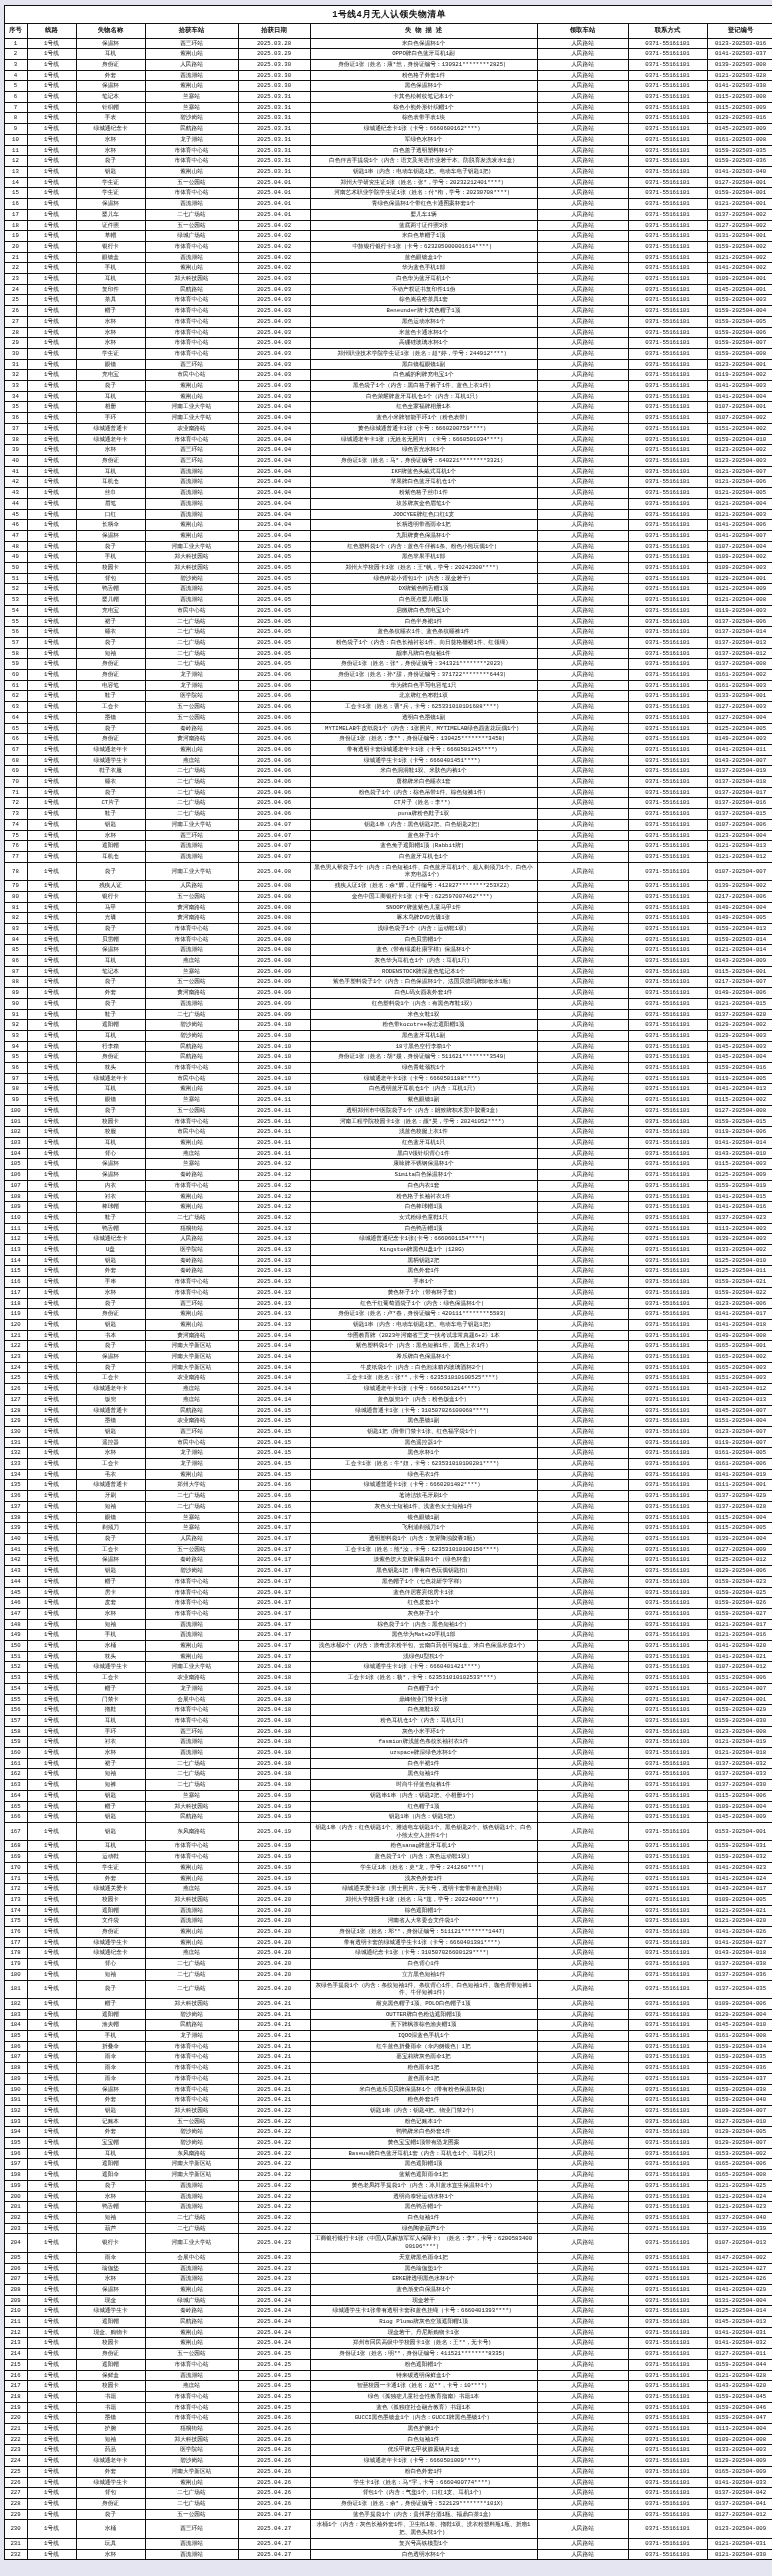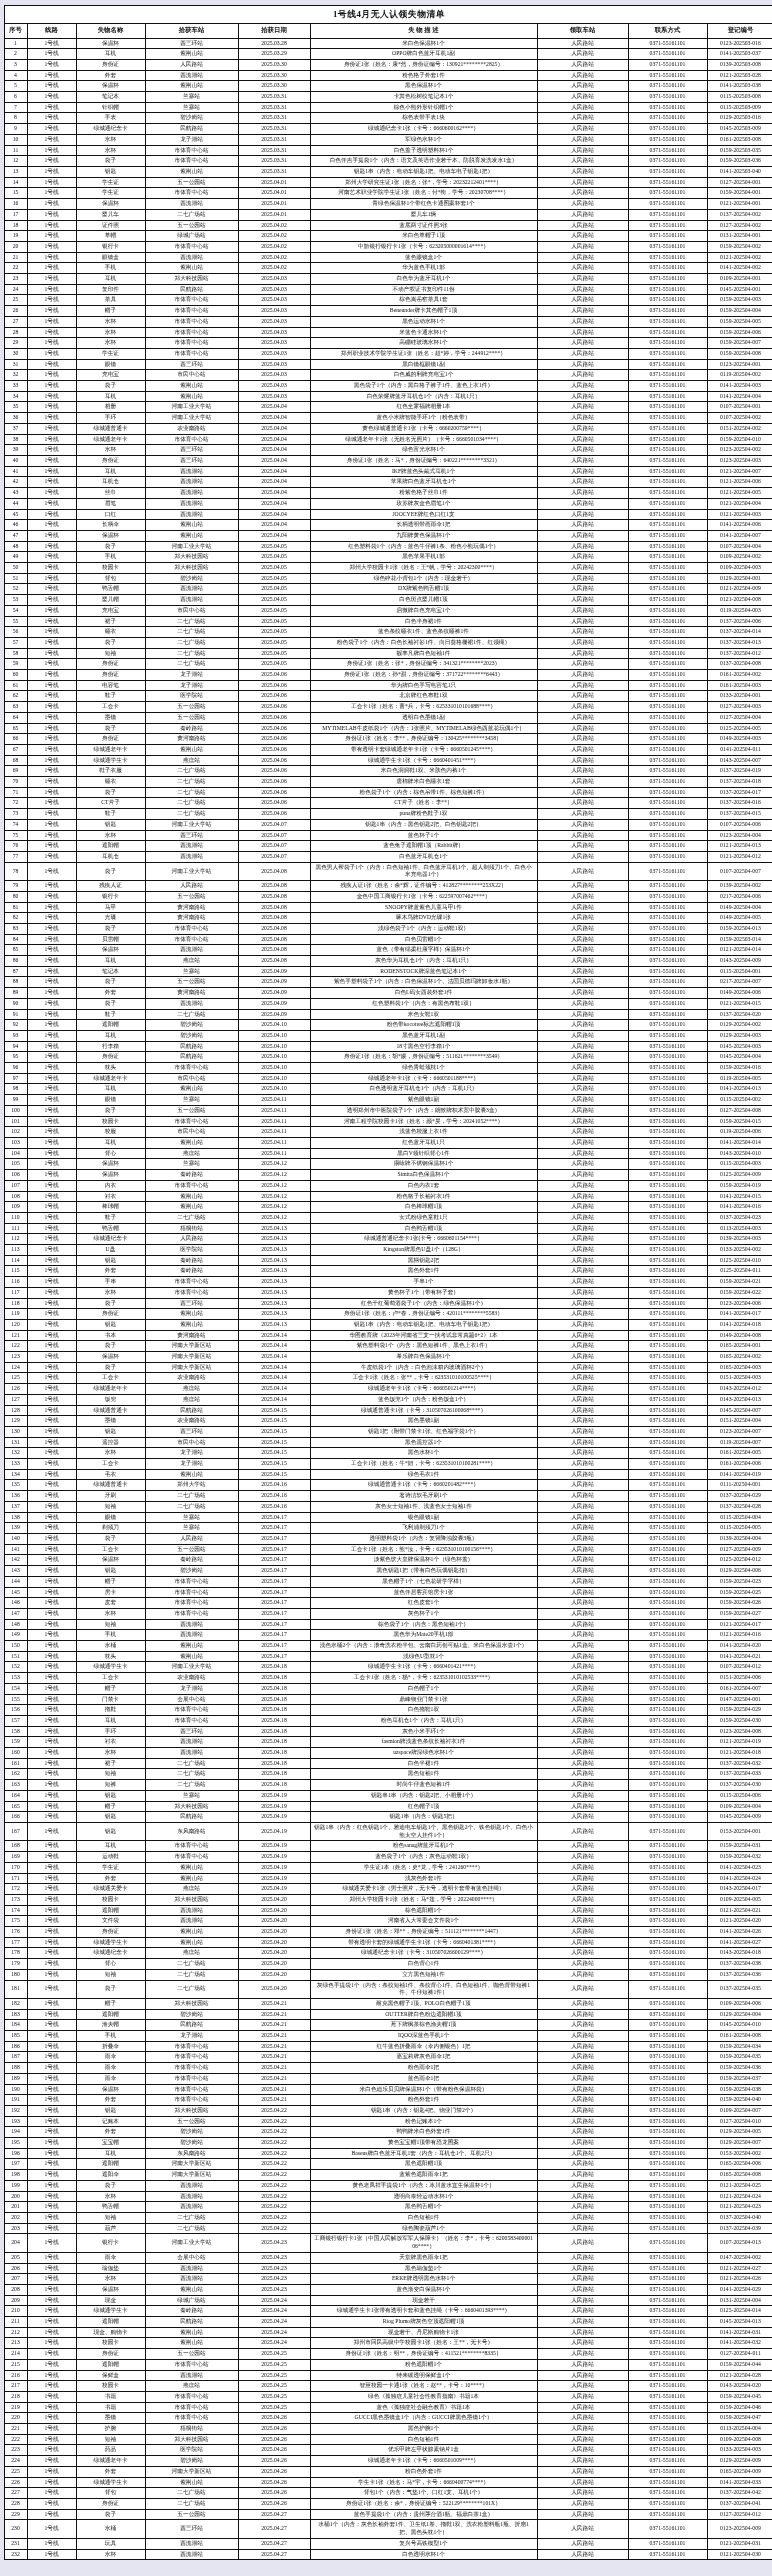--- a/index.html
+++ b/index.html
@@ -1,16 +1,16 @@
 <!DOCTYPE html>
 <html style="font-size:8.2px"><head>
 <meta charset="utf-8">
 <style>
   html,body{margin:0;padding:0;background:#e4e5f1;font-family:"Liberation Serif","DejaVu Serif",serif;}
-  .page{width:765px;margin:5.2px auto 6.2px;}
+  .page{width:765px;margin:5.2px auto 6.2px;font-family:Liberation Mono, monospace;}
   table{width:100%;border-collapse:collapse;background:#ffffff;table-layout:fixed;}
   th,td{border:1px solid #111;border-left-width:0.5px;border-right-width:0.5px;color:#111;}
   .title-cell{font-size:8.8px;font-weight:bold;text-align:center;padding:2.6px 0;letter-spacing:0.5px;}
   thead th.colhead{font-size:6.4px;font-weight:bold;text-align:center;padding:2.1px 1px;}
   td{font-size:5.7px;text-align:center;padding:1px 1.5px;line-height:7.7px;overflow-wrap:anywhere;word-break:break-all;}
   td.c5{padding:1px 3.1px;}
 </style>
 </head>
 <body>
 

